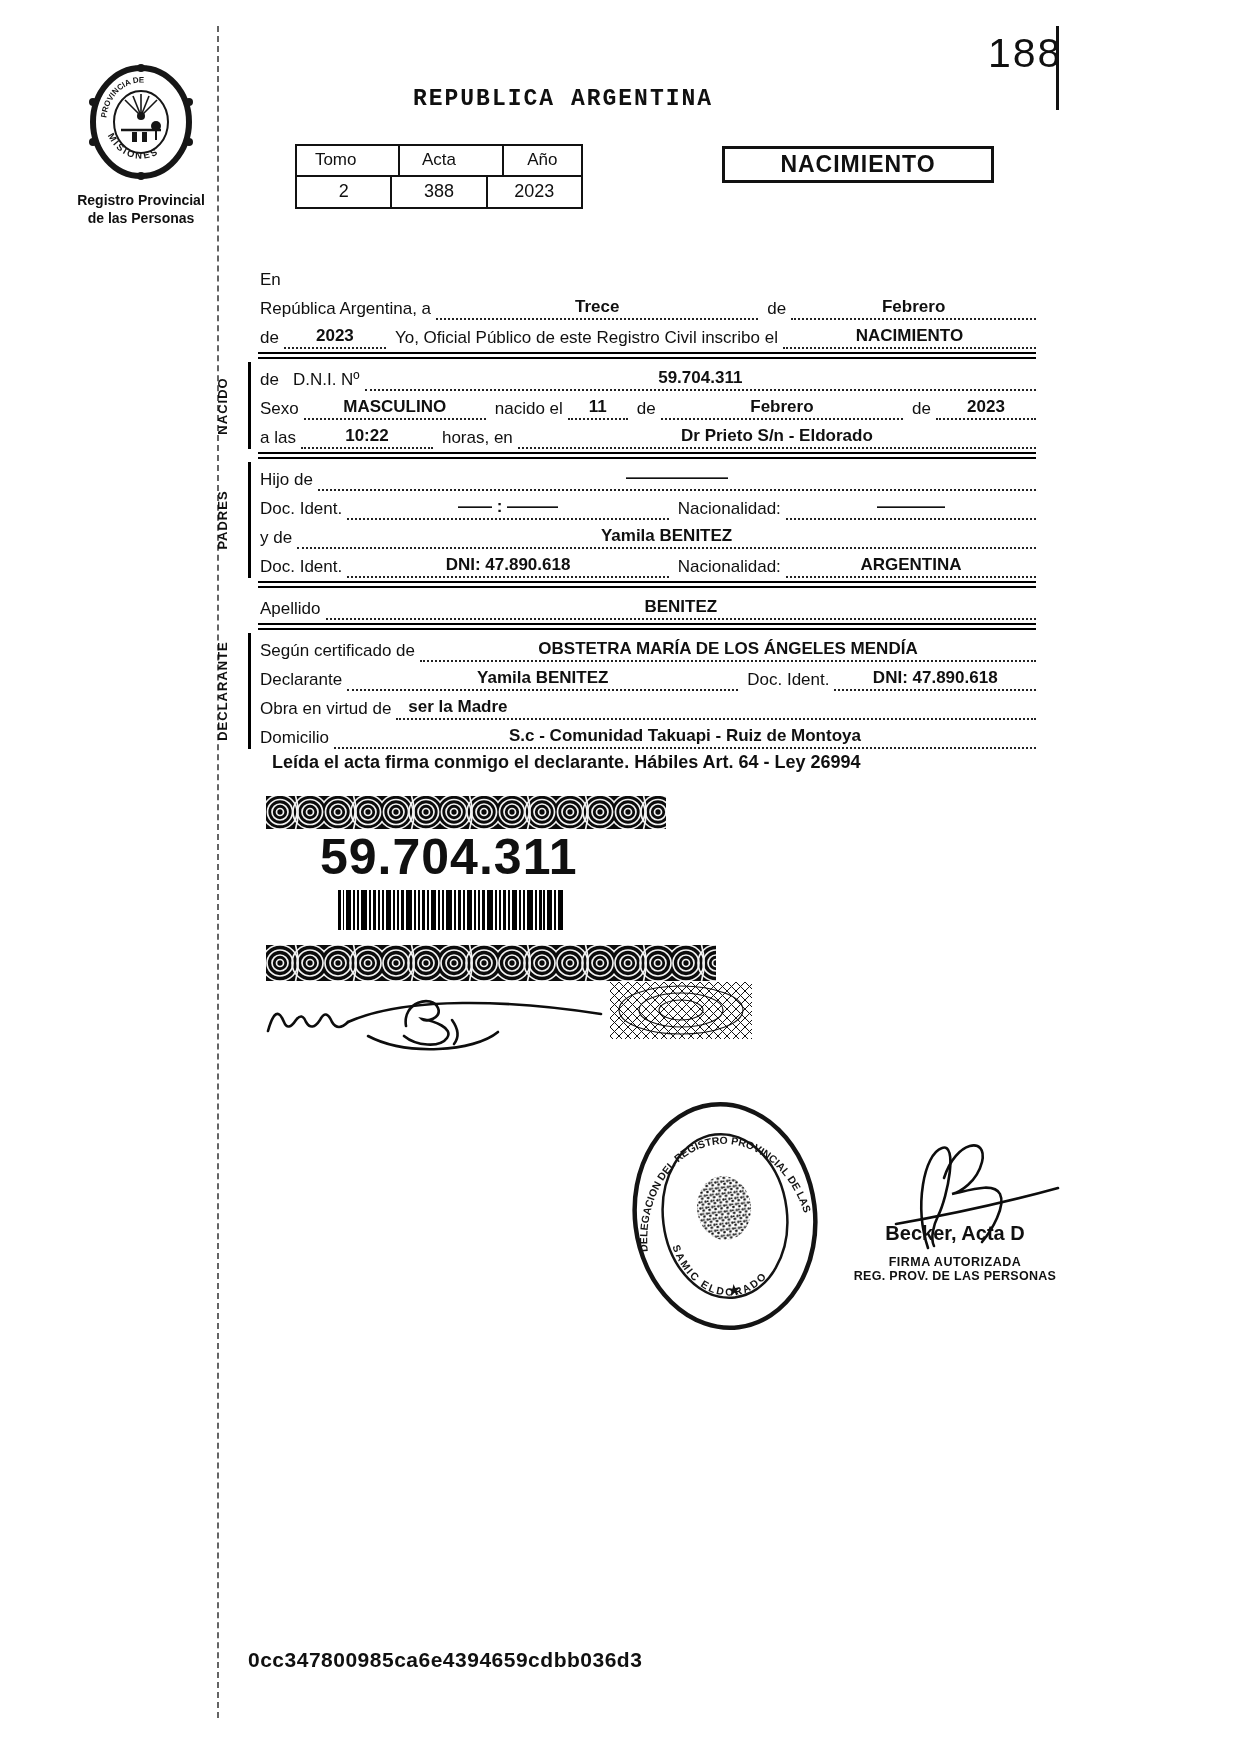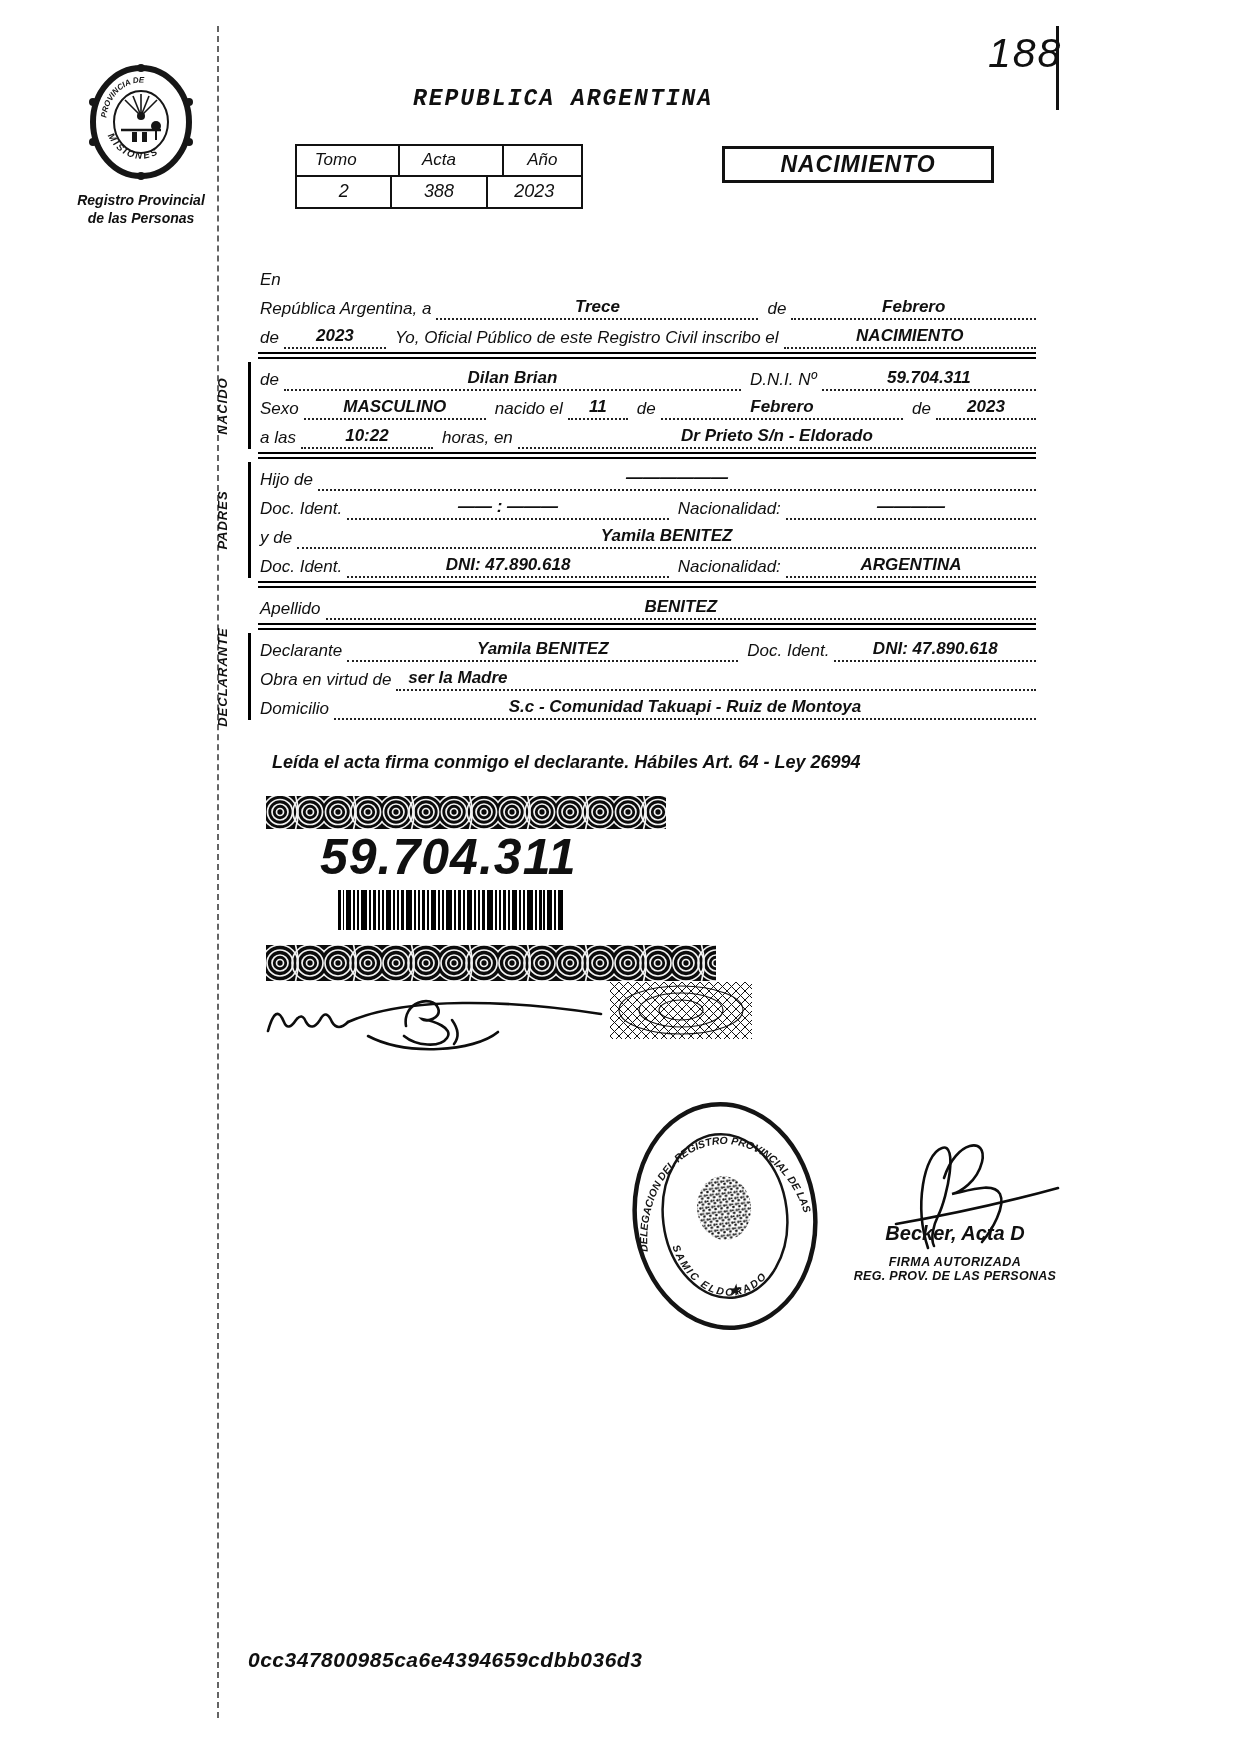--- a/index.html
+++ b/index.html
@@ -1,17 +1,17 @@
 <!DOCTYPE html>
 <html><head>
 <meta charset="utf-8">
 <style>
   html,body{margin:0;padding:0;background:#ffffff;}
   .page{position:relative;width:1249px;height:1745px;background:#fff;
-        font-family:"Liberation Sans",sans-serif;color:#101010;overflow:hidden;font-style:italic;}
+        font-family:"Liberation Sans",sans-serif;color:#101010;overflow:hidden;}
 
   .pageno{position:absolute;left:988px;top:30px;font-size:41px;letter-spacing:2px;}
   .pageno-rule{position:absolute;left:1056px;top:26px;width:0;height:84px;border-left:3px solid #111;}
   .margin-dash{position:absolute;left:217px;top:26px;height:1692px;width:0;border-left:2px dashed #4a4a4a;opacity:.85;}
 
   .logo{position:absolute;left:66px;top:62px;width:150px;text-align:center;}
   .logo-cap{margin-top:0;font-size:14px;font-weight:bold;line-height:1.25;}
 
   .title{position:absolute;left:398px;top:86px;width:330px;text-align:center;
          font-family:"Liberation Mono",monospace;font-weight:bold;font-size:23px;letter-spacing:2px;}
@@ -144,21 +144,20 @@
       <span class="l mid">Yo, Oficial Público de este Registro Civil inscribo el</span>
       <span class="v f1">NACIMIENTO</span>
     </div>
 
     <div class="sep"></div>
 
     <div class="group">
       <span class="vlabel">NACIDO</span>
       <div class="row">
         <span class="l">de</span>
-        <span class="v f22">Dilan Brian</span>
         <span class="l mid">D.N.I. Nº</span>
         <span class="v f1">59.704.311</span>
       </div>
       <div class="row">
         <span class="l">Sexo</span>
         <span class="v w170">MASCULINO</span>
         <span class="l mid">nacido el</span>
         <span class="v w48">11</span>
         <span class="l mid">de</span>
         <span class="v f1">Febrero</span>
@@ -203,20 +202,24 @@
 
     <div class="row">
       <span class="l">Apellido</span>
       <span class="v f1">BENITEZ</span>
     </div>
 
     <div class="sep"></div>
 
     <div class="group">
       <span class="vlabel">DECLARANTE</span>
+      <div class="row">
+        <span class="l">Según certificado de</span>
+        <span class="v f1">OBSTETRA MARÍA DE LOS ÁNGELES MENDÍA</span>
+      </div>
       <div class="row">
         <span class="l">Declarante</span>
         <span class="v f16">Yamila BENITEZ</span>
         <span class="l mid">Doc. Ident.</span>
         <span class="v f08">DNI: 47.890.618</span>
       </div>
       <div class="row">
         <span class="l">Obra en virtud de</span>
         <span class="v f1 left">ser la Madre</span>
       </div>

